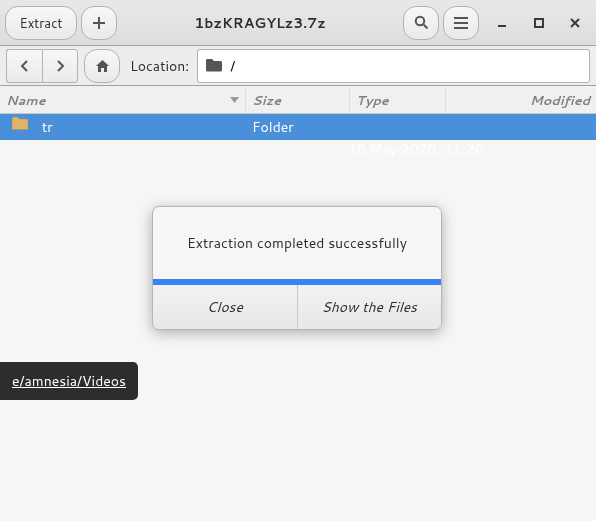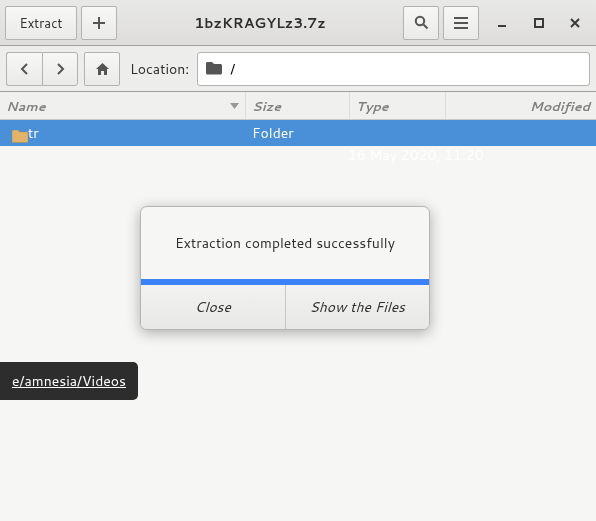--- a/index.html
+++ b/index.html
@@ -1,54 +1,54 @@
 <!DOCTYPE html>
 <html><head>
 <meta charset="utf-8">
 <style>
 * { box-sizing: border-box; margin: 0; padding: 0; font-family: "Cantarell", "Ubuntu", sans-serif; }
 body { width: 596px; height: 521px; background: #f6f6f5; overflow: hidden; position: relative; }
 
 .titlebar { height: 46px; background: linear-gradient(#e8e8e7, #dedddb); border-bottom: 1px solid #a1a1a1; display: flex; align-items: center; padding: 5px 5px; gap: 4px; }
-.btn { height: 34px; border: 1px solid #b2b2b1; border-radius: 2px; background: linear-gradient(#f7f7f6, #eaeae8); display: inline-flex; align-items: center; justify-content: center; cursor: pointer; font-size: 13px; color: #2e2e2e; }
+.btn { height: 34px; border: 1px solid #b2b2b1; border-radius: 13px; background: linear-gradient(#f7f7f6, #eaeae8); display: inline-flex; align-items: center; justify-content: center; cursor: pointer; font-size: 13px; color: #2e2e2e; }
 .btn-extract { width: 72px; font-weight: 500; }
 .btn-icon { width: 36px; }
 .title { flex: 1; text-align: center; font-weight: 700; font-size: 14px; color: #2e2e2e; }
 .win-controls { display: flex; gap: 4px; margin-left: 4px; }
 .win-btn { width: 32px; height: 28px; display: flex; align-items: center; justify-content: center; cursor: pointer; border-radius: 3px; }
 
-.toolbar { height: 46px; border-bottom: 1px solid #a1a1a1; display: flex; align-items: center; padding: 5px 6px; gap: 6px; background: #ededec; }
+.toolbar { height: 40px; border-bottom: 1px solid #a1a1a1; display: flex; align-items: center; padding: 5px 6px; gap: 6px; background: #ededec; }
 .nav-group { display: flex; }
 .nav-group .btn:first-child { border-radius: 3px 0 0 3px; border-right: none; }
 .nav-group .btn:last-child { border-radius: 0 3px 3px 0; }
 .loc-label { font-size: 14px; color: #2e2e2e; margin-left: 4px; margin-right: 2px; }
 .location-box { flex: 1; height: 34px; border: 1px solid #b2b2b1; border-radius: 3px; background: #fff; display: flex; align-items: center; padding: 0 8px; gap: 8px; }
 .location-box input { border: none; outline: none; flex: 1; font-size: 14px; background: transparent; }
 
 .headers { height: 28px; background: #f0f0ef; border-bottom: 1px solid #c8c8c7; display: flex; font-size: 13px; font-weight: 700; color: #808080; }
 .col { display: flex; align-items: center; padding: 0 6px; border-right: 1px solid #dcdcdb; position: relative; font-style: italic; }
 .col.name { width: 246px; }
 .col.size { width: 104px; }
 .col.type { width: 96px; text-align: right; }
 .col.mod { flex: 1; border-right: none; justify-content: flex-end; }
 .sort-ind { position: absolute; right: 6px; top: 50%; transform: translateY(-50%); }
 
 .rows { }
 .row { height: 26px; display: flex; align-items: center; background: #4a90d9; color: #fff; font-size: 14px; }
 .row .cell { padding: 0 6px; }
-.cell.name { width: 246px; display: flex; align-items: flex-end; gap: 0; padding-left: 12px; }
+.cell.name { width: 246px; display: flex; align-items: flex-start; gap: 14px; padding-left: 12px; }
 .cell.size { width: 104px; }
 .cell.type { width: 96px; }
 .cell.mod { flex: 1; margin-top: 44px; }
 
 .folder-icon { width: 16px; height: 13px; }
 
 .tooltip { position: absolute; left: 0; top: 362px; background: #2d2d2d; color: #fff; padding: 9px 12px; font-size: 14px; border-radius: 0 5px 5px 0; text-decoration: underline; }
 
-.dialog { position: absolute; left: 140px; top: 206px; width: 290px; background: #f6f6f5; border: 1px solid #b5b5b4; border-radius: 7px; box-shadow: 0 3px 14px rgba(0,0,0,0.3); overflow: hidden; }
+.dialog { position: absolute; left: 152px; top: 206px; width: 290px; background: #f6f6f5; border: 1px solid #b5b5b4; border-radius: 7px; box-shadow: 0 3px 14px rgba(0,0,0,0.3); overflow: hidden; }
 .dialog-body { padding: 26px 16px; text-align: center; font-size: 14px; color: #2e2e2e; }
 .dialog-buttons { display: flex; border-top: 6px solid #3b82f6; font-style: italic; }
 .dbtn { flex: 1; height: 44px; display: flex; align-items: center; justify-content: center; font-size: 14px; color: #2e2e2e; cursor: pointer; background: linear-gradient(#f2f2f1, #e8e8e6); }
 .dbtn:first-child { border-right: 1px solid #c8c8c6; }
 
 svg { display: block; }
 </style>
 </head>
 <body>
 

